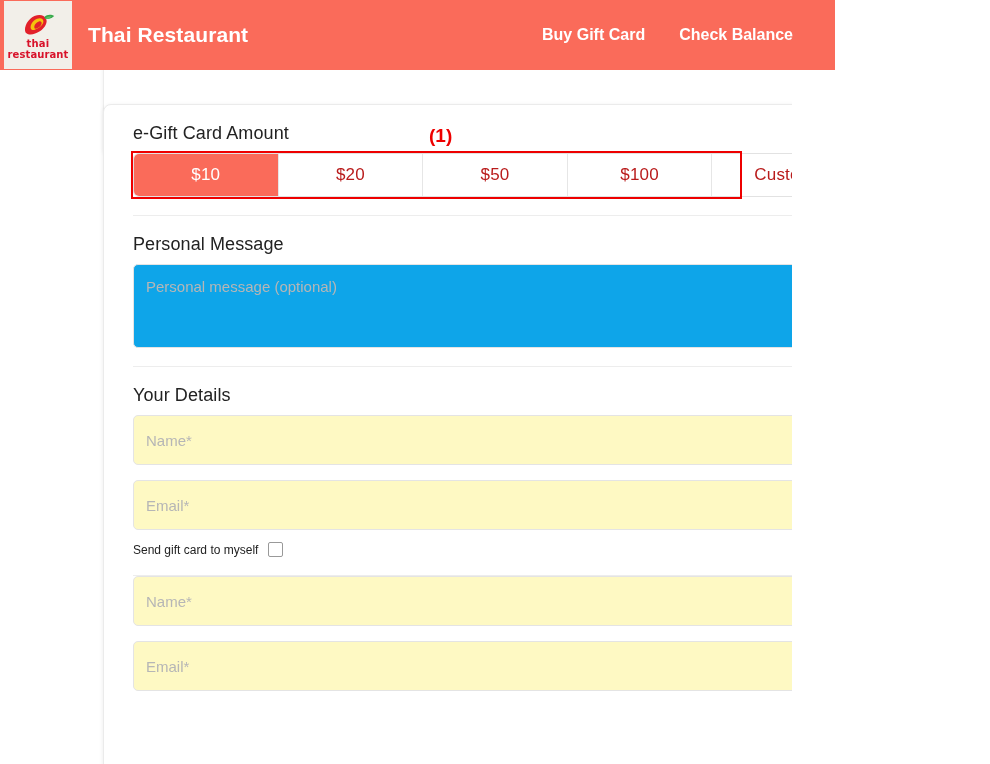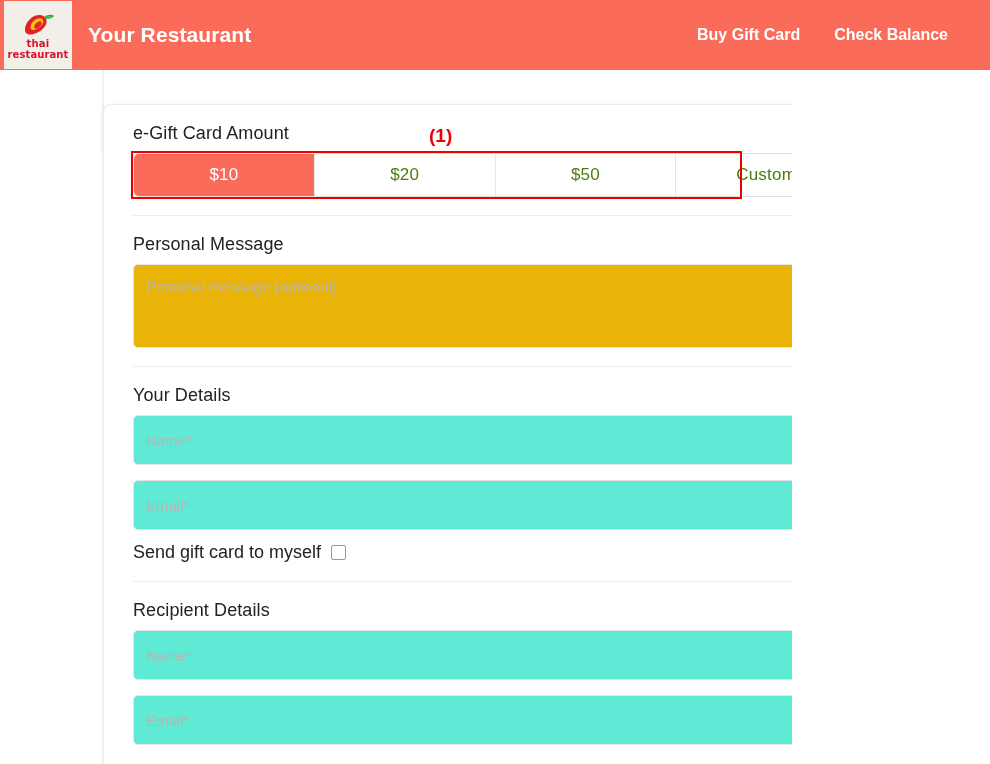--- a/index.html
+++ b/index.html
@@ -15,21 +15,21 @@
     -webkit-font-smoothing: antialiased;
   }
 
   
   .header {
     position: relative;
     height: 70px;
     background: #FA6B5A;
     display: flex;
     align-items: center;
-    width: 990px;
+    width: 835px;
   }
   .brand-block {
     display: flex;
     align-items: center;
     flex: 0 0 auto;
   }
   .logo-box {
     width: 68px;
     height: 68px;
     background: #F2EFE9;
@@ -146,21 +146,21 @@
     border-radius: 6px;
     overflow: hidden;
     height: 44px;
   }
   .amount-btn {
     flex: 1 1 0;
     display: flex;
     align-items: center;
     justify-content: center;
     font-size: 17px;
-    color: #4d7c0f;
+    color: #b91c1c;
     background: #ffffff;
     border: none;
     border-right: 1px solid #e6e6e6;
     cursor: pointer;
     font-family: "Liberation Sans", sans-serif;
     letter-spacing: 0.2px;
   }
   .amount-btn:last-child { border-right: none; }
   .amount-btn.selected {
     background: #FA6B5A;
@@ -197,49 +197,49 @@
     width: 100%;
     height: 84px;
     border: 1px solid #e4e4e4;
     border-radius: 5px;
     padding: 13px 12px;
     font-size: 15px;
     color: #333;
     font-family: "Liberation Sans", sans-serif;
     resize: vertical;
     outline: none;
-    background: #eab308;
+    background: #0ea5e9;
   }
   textarea.msg-input::placeholder { color: #b6b6b6; }
 
   input.text-input {
     display: block;
     width: 100%;
     height: 50px;
     border: 1px solid #e4e4e4;
     border-radius: 5px;
     padding: 12px 12px;
     font-size: 15px;
     color: #333;
     font-family: "Liberation Sans", sans-serif;
     outline: none;
     margin-bottom: 15px;
-    background: #5eead4;
+    background: #fef9c3;
   }
   input.text-input::placeholder { color: #b6b6b6; }
   input.text-input.last { margin-bottom: 12px; }
 
   .checkbox-row {
     display: flex;
     align-items: center;
     margin: 1px 14px 0 14px;
     gap: 10px;
   }
   .checkbox-label {
-    font-size: 18px;
+    font-size: 12px;
     color: #222;
   }
   input.cbx {
     width: 15px;
     height: 15px;
     margin: 0;
     border: 1px solid #999;
     border-radius: 2px;
     appearance: none;
     -webkit-appearance: none;
@@ -256,21 +256,21 @@
       <svg class="logo-chili" viewBox="0 0 40 28">
         <path d="M6 22 C4 16 9 7 16 4 C22 1.5 27 3 29 7 C31 11 28 17 22 21 C16 25 9 26 6 22 Z" fill="#E2202A"></path>
         <path d="M12 18 C11 14 14 9 19 7 C23 5.5 26 7 26 10 C26 13 22 17 17 19 C15 20 13 20 12 18 Z" fill="#F4C20D"></path>
         <path d="M16 17 C15.5 14 18 11 21 10 C23 9.4 24.5 10.5 24 12.5 C23.4 15 20 17.5 18 18 C17 18.2 16.2 18 16 17 Z" fill="#E2202A"></path>
         <path d="M27 5 C30 2 35 2 38 4 C35 7 31 8 28 7 Z" fill="#37A84A"></path>
         <path d="M28 7 C30 5 33 4 35 4.5 C33 6.5 30 7.6 28 7 Z" fill="#5CC46A"></path>
       </svg>
       <div class="logo-word1">thai</div>
       <div class="logo-word2">restaurant</div>
     </div>
-    <div class="brand-title">Your Restaurant</div>
+    <div class="brand-title">Thai Restaurant</div>
   </div>
 
   <nav class="header-nav">
     <a class="nav-link" href="#">Buy Gift Card</a>
     <a class="nav-link" href="#">Check Balance</a>
   </nav>
 </div>
 
 <div class="page">
 
@@ -280,20 +280,21 @@
 
     <div class="section-title">e-Gift Card Amount</div>
 
     <div class="amount-row-wrap">
       <div class="annot-label">(1)</div>
       <div class="annot-box"></div>
       <div class="amount-row">
         <button class="amount-btn selected">$10</button>
         <button class="amount-btn">$20</button>
         <button class="amount-btn">$50</button>
+        <button class="amount-btn">$100</button>
         <button class="amount-btn">Custom</button>
       </div>
     </div>
 
     <div class="divider"></div>
 
     <div class="section-title tight">Personal Message</div>
     <div class="field-wrap">
       <textarea class="msg-input" placeholder="Personal message (optional)" style=""></textarea>
     </div>
@@ -306,20 +307,19 @@
       <input class="text-input last" type="text" placeholder="Email*" style="">
     </div>
 
     <div class="checkbox-row">
       <span class="checkbox-label">Send gift card to myself</span>
       <input class="cbx" type="checkbox" style="">
     </div>
 
     <div class="divider"></div>
 
-    <div class="section-title tight">Recipient Details</div>
     <div class="field-wrap">
       <input class="text-input" type="text" placeholder="Name*" style="">
       <input class="text-input last" type="text" placeholder="Email*" style="">
     </div>
 
   </div>
 </div>
 
 </body></html>

